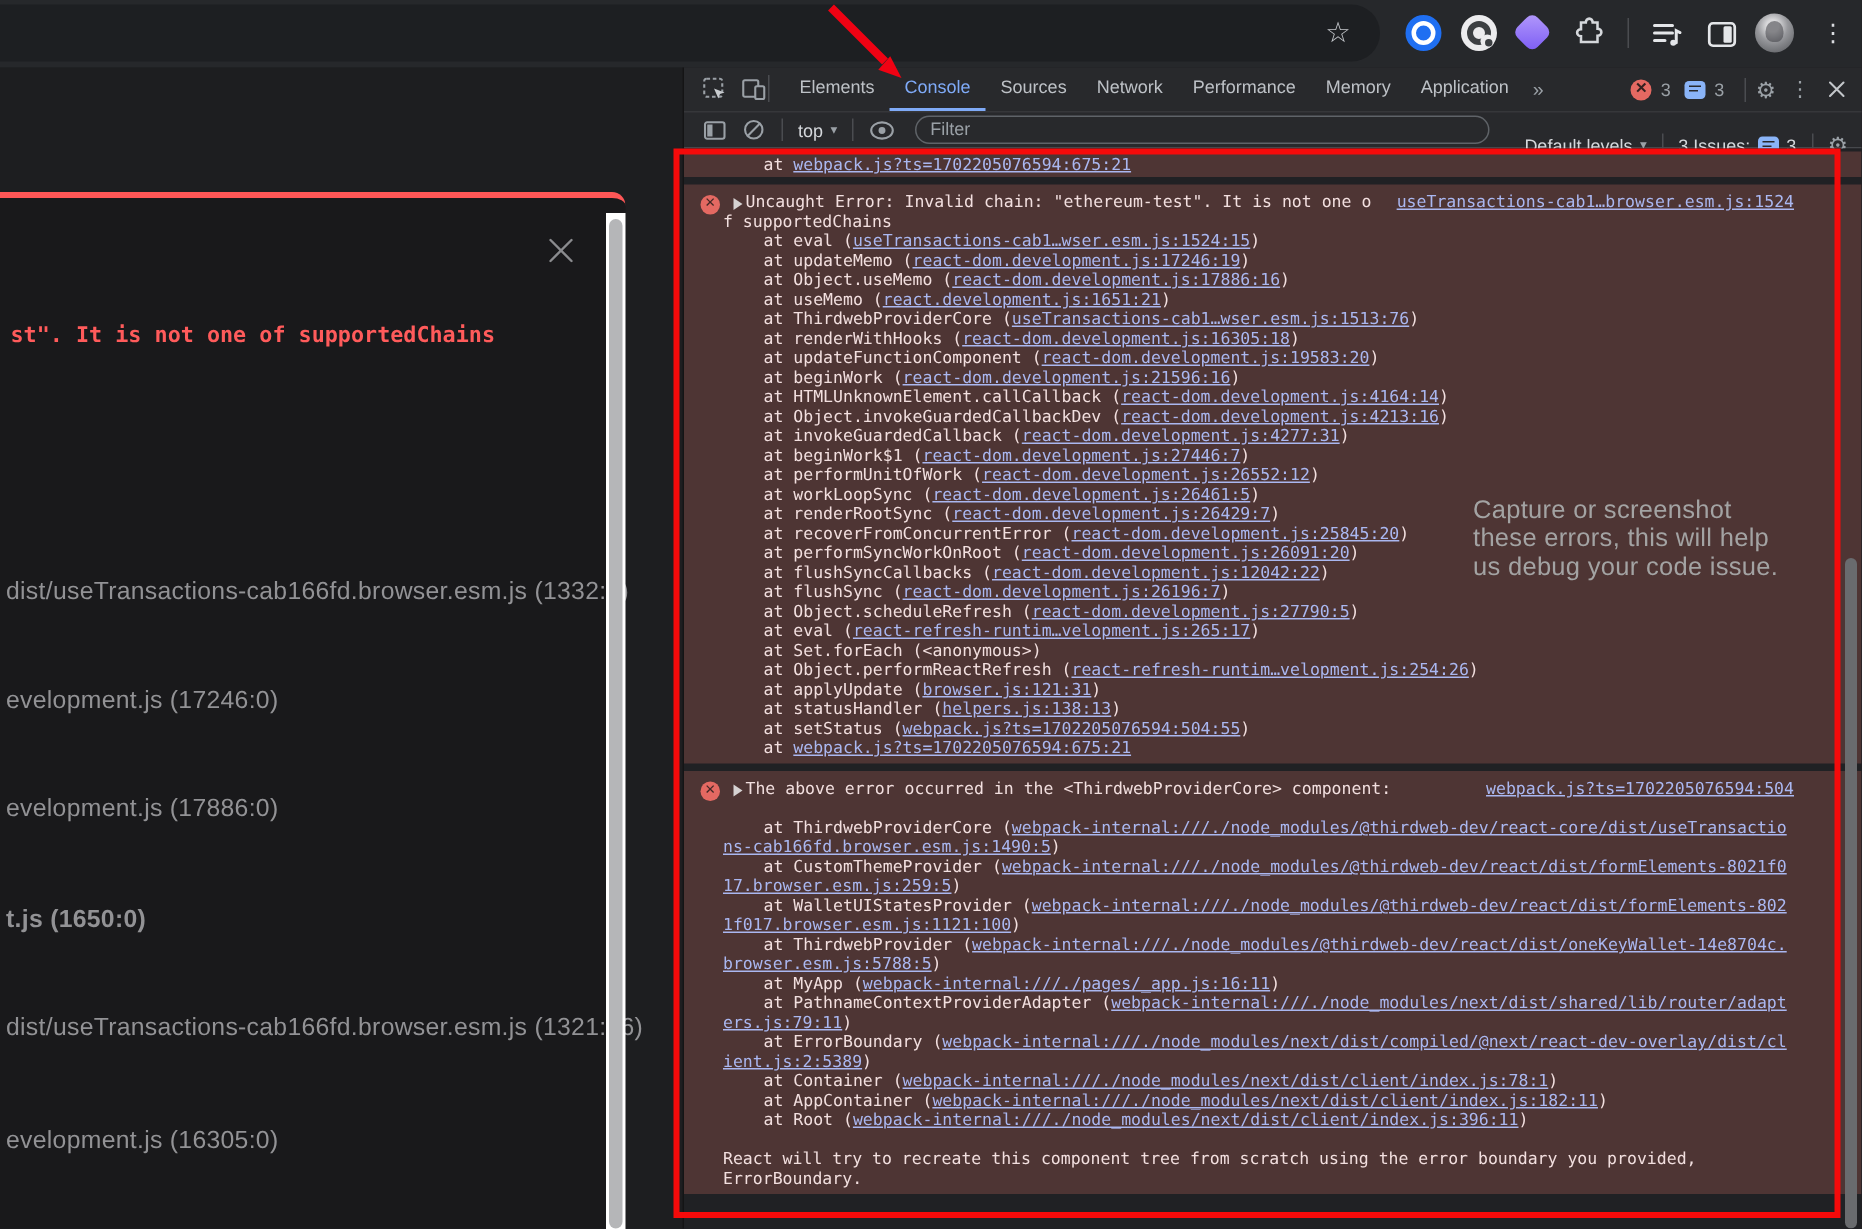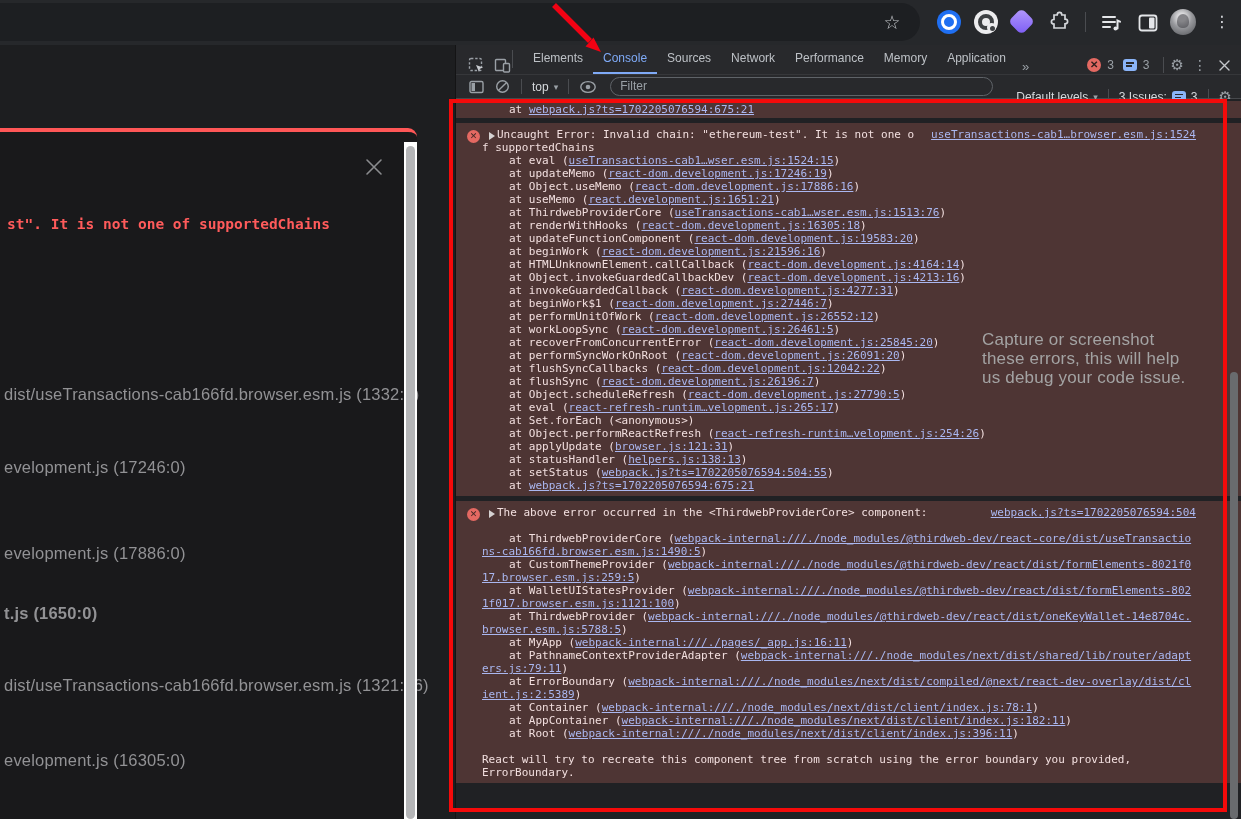--- a/index.html
+++ b/index.html
@@ -35,21 +35,21 @@
   #overlay-close { position:absolute; left:363px; top:24px; width:22px; height:22px; }
   #overlay-scroll { position:absolute; left:404px; top:10px; width:13px; height:681px; background:#ffffff; }
   #overlay-scroll .thumb { position:absolute; left:2px; top:4px; width:9px; height:673px; background:#b5b6b8; border-radius:5px; }
   #overlay-errtext { position:absolute; left:7px; top:84px; color:#ff5b5b; font-family:"DejaVu Sans Mono",monospace;
                      font-weight:bold; font-size:14.5px; white-space:nowrap; }
   .ov-frame { position:absolute; left:4px; color:#929295; font-size:16.5px; white-space:nowrap; letter-spacing:.2px; }
 
   
   #devtools { left:455px; top:45px; width:786px; height:774px; background:#202124; border-left:1px solid #141415; }
   #dt-tabbar { position:absolute; left:0; top:0; width:100%; height:29px; background:#28292c;
-               display:flex; align-items:flex-end; padding-left:7px; font-size:12px; color:#bdc1c6; }
+               display:flex; align-items:center; padding-left:7px; font-size:12px; color:#bdc1c6; }
   .ti { width:18px; height:18px; display:flex; align-items:center; justify-content:center; margin:0 4px; flex:none; }
   .dt-tab { padding:0 10px; line-height:27px; height:29px; white-space:nowrap; }
   .dt-tab.active { color:#7faaf7; border-bottom:2px solid #7faaf7; }
   #tab-more { color:#9aa0a6; font-size:13px; padding:0 6px; }
   #tabbar-right { margin-left:auto; display:flex; align-items:center; padding-right:8px; gap:3px; }
   .count-label { color:#9aa0a6; margin:0 6px 0 3px; }
   .err-badge { width:14px; height:14px; border-radius:50%; background:#e46962; color:#33201f; font-size:10px; font-weight:bold;
                display:flex; align-items:center; justify-content:center; line-height:14px; }
   .msg-badge { width:14px; height:12px; border-radius:3px; background:#8ab4f8; position:relative; }
   .msg-badge i { position:absolute; left:3px; top:3px; width:8px; height:1.6px; background:#28292c; }
@@ -131,21 +131,21 @@
   <div id="overlay-panel">
     <div id="overlay-close">
       <svg width="22" height="22" viewBox="0 0 22 22" stroke="#8a8b8e" stroke-width="1.6" stroke-linecap="round">
           <path d="M4 4l14 14M18 4L4 18"></path>
         </svg>
     </div>
     <div id="overlay-errtext">st". It is not one of supportedChains</div>
     <div>
         <div class="ov-frame" style="top: 253px;">dist/useTransactions-cab166fd.browser.esm.js (1332:0)</div>
         <div class="ov-frame" style="top: 326px;">evelopment.js (17246:0)</div>
-        <div class="ov-frame" style="top: 412px;">evelopment.js (17886:0)</div>
+        <div class="ov-frame" style="top: 398px;">evelopment.js (17886:0)</div>
         <div class="ov-frame" style="top: 472px; font-weight: bold;">t.js (1650:0)</div>
         <div class="ov-frame" style="top: 544px;">dist/useTransactions-cab166fd.browser.esm.js (1321:36)</div>
         <div class="ov-frame" style="top: 619px;">evelopment.js (16305:0)</div>
       </div>
     <div id="overlay-scroll">
         <div class="thumb"></div>
       </div>
   </div>
 </div>
 
@@ -260,20 +260,21 @@
           <div class="stack-line"><span>at ThirdwebProviderCore (</span><a class="clink">useTransactions-cab1…wser.esm.js:1513:76</a><span>)</span></div>
           <div class="stack-line"><span>at renderWithHooks (</span><a class="clink">react-dom.development.js:16305:18</a><span>)</span></div>
           <div class="stack-line"><span>at updateFunctionComponent (</span><a class="clink">react-dom.development.js:19583:20</a><span>)</span></div>
           <div class="stack-line"><span>at beginWork (</span><a class="clink">react-dom.development.js:21596:16</a><span>)</span></div>
           <div class="stack-line"><span>at HTMLUnknownElement.callCallback (</span><a class="clink">react-dom.development.js:4164:14</a><span>)</span></div>
           <div class="stack-line"><span>at Object.invokeGuardedCallbackDev (</span><a class="clink">react-dom.development.js:4213:16</a><span>)</span></div>
           <div class="stack-line"><span>at invokeGuardedCallback (</span><a class="clink">react-dom.development.js:4277:31</a><span>)</span></div>
           <div class="stack-line"><span>at beginWork$1 (</span><a class="clink">react-dom.development.js:27446:7</a><span>)</span></div>
           <div class="stack-line"><span>at performUnitOfWork (</span><a class="clink">react-dom.development.js:26552:12</a><span>)</span></div>
           <div class="stack-line"><span>at workLoopSync (</span><a class="clink">react-dom.development.js:26461:5</a><span>)</span></div>
+          <div class="stack-line"><span>at renderRootSync (</span><a class="clink">react-dom.development.js:26429:7</a><span>)</span></div>
           <div class="stack-line"><span>at recoverFromConcurrentError (</span><a class="clink">react-dom.development.js:25845:20</a><span>)</span></div>
           <div class="stack-line"><span>at performSyncWorkOnRoot (</span><a class="clink">react-dom.development.js:26091:20</a><span>)</span></div>
           <div class="stack-line"><span>at flushSyncCallbacks (</span><a class="clink">react-dom.development.js:12042:22</a><span>)</span></div>
           <div class="stack-line"><span>at flushSync (</span><a class="clink">react-dom.development.js:26196:7</a><span>)</span></div>
           <div class="stack-line"><span>at Object.scheduleRefresh (</span><a class="clink">react-dom.development.js:27790:5</a><span>)</span></div>
           <div class="stack-line"><span>at eval (</span><a class="clink">react-refresh-runtim…velopment.js:265:17</a><span>)</span></div>
           <div class="stack-line"><span>at Set.forEach (&lt;anonymous&gt;)</span></div>
           <div class="stack-line"><span>at Object.performReactRefresh (</span><a class="clink">react-refresh-runtim…velopment.js:254:26</a><span>)</span></div>
           <div class="stack-line"><span>at applyUpdate (</span><a class="clink">browser.js:121:31</a><span>)</span></div>
           <div class="stack-line"><span>at statusHandler (</span><a class="clink">helpers.js:138:13</a><span>)</span></div>

